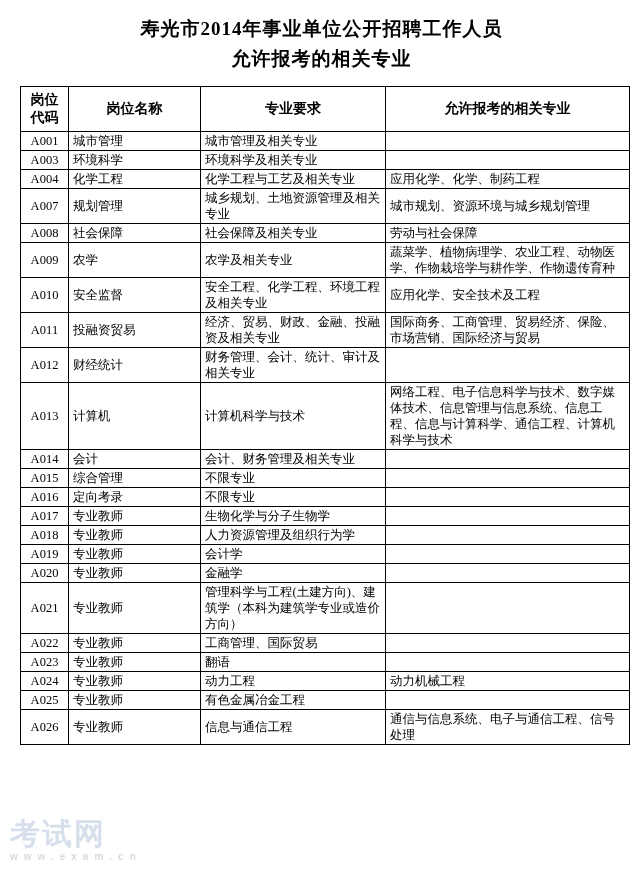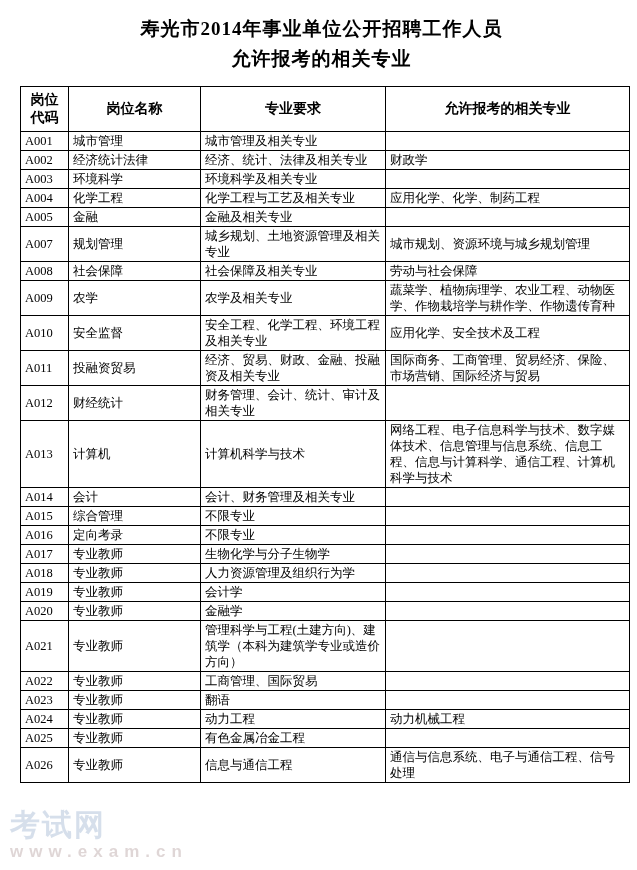--- a/index.html
+++ b/index.html
@@ -54,20 +54,21 @@
     font-size: 14px;
     height: 40px;
     padding: 2px 3px;
   }
   .col-code   { width: 48px; }
   .col-name   { width: 132px; }
   .col-req    { width: 185px; }
   .col-major  { width: 244px; }
 
   td.code {
+    text-align: center;
     font-size: 12px;
     letter-spacing: 0px;
   }
   td.name, td.req, td.major {
     text-align: left;
   }
   td.name { padding-left: 6px; }
   td.req  { padding-left: 6px; }
   td.major{ padding-left: 6px; }
 
@@ -82,21 +83,21 @@
     font-weight: bold;
     color: rgba(120,150,190,0.30);
     font-family: "Liberation Sans", sans-serif;
     letter-spacing: 2px;
     pointer-events: none;
     white-space: nowrap;
     margin-top: 20px;
   }
   .watermark .sub {
     display: block;
-    font-size: 17px;
+    font-size: 10px;
     letter-spacing: 6px;
     margin-top: -4px;
     color: rgba(150,120,120,0.30);
   }
 </style>
 </head>
 <body>
 
 <div class="page">
 
@@ -124,44 +125,32 @@
       </tr>
     </thead>
     <tbody id="table-body">
         <tr>
           <td class="code">A001</td>
           <td class="name">城市管理</td>
           <td class="req">城市管理及相关专业</td>
           <td class="major"></td>
         </tr>
         <tr>
-          <td class="code">A002</td>
-          <td class="name">经济统计法律</td>
-          <td class="req">经济、统计、法律及相关专业</td>
-          <td class="major">财政学</td>
-        </tr>
-        <tr>
           <td class="code">A003</td>
           <td class="name">环境科学</td>
           <td class="req">环境科学及相关专业</td>
           <td class="major"></td>
         </tr>
         <tr>
           <td class="code">A004</td>
           <td class="name">化学工程</td>
           <td class="req">化学工程与工艺及相关专业</td>
           <td class="major">应用化学、化学、制药工程</td>
         </tr>
         <tr>
-          <td class="code">A005</td>
-          <td class="name">金融</td>
-          <td class="req">金融及相关专业</td>
-          <td class="major"></td>
-        </tr>
-        <tr>
           <td class="code">A007</td>
           <td class="name">规划管理</td>
           <td class="req">城乡规划、土地资源管理及相关专业</td>
           <td class="major">城市规划、资源环境与城乡规划管理</td>
         </tr>
         <tr>
           <td class="code">A008</td>
           <td class="name">社会保障</td>
           <td class="req">社会保障及相关专业</td>
           <td class="major">劳动与社会保障</td>

